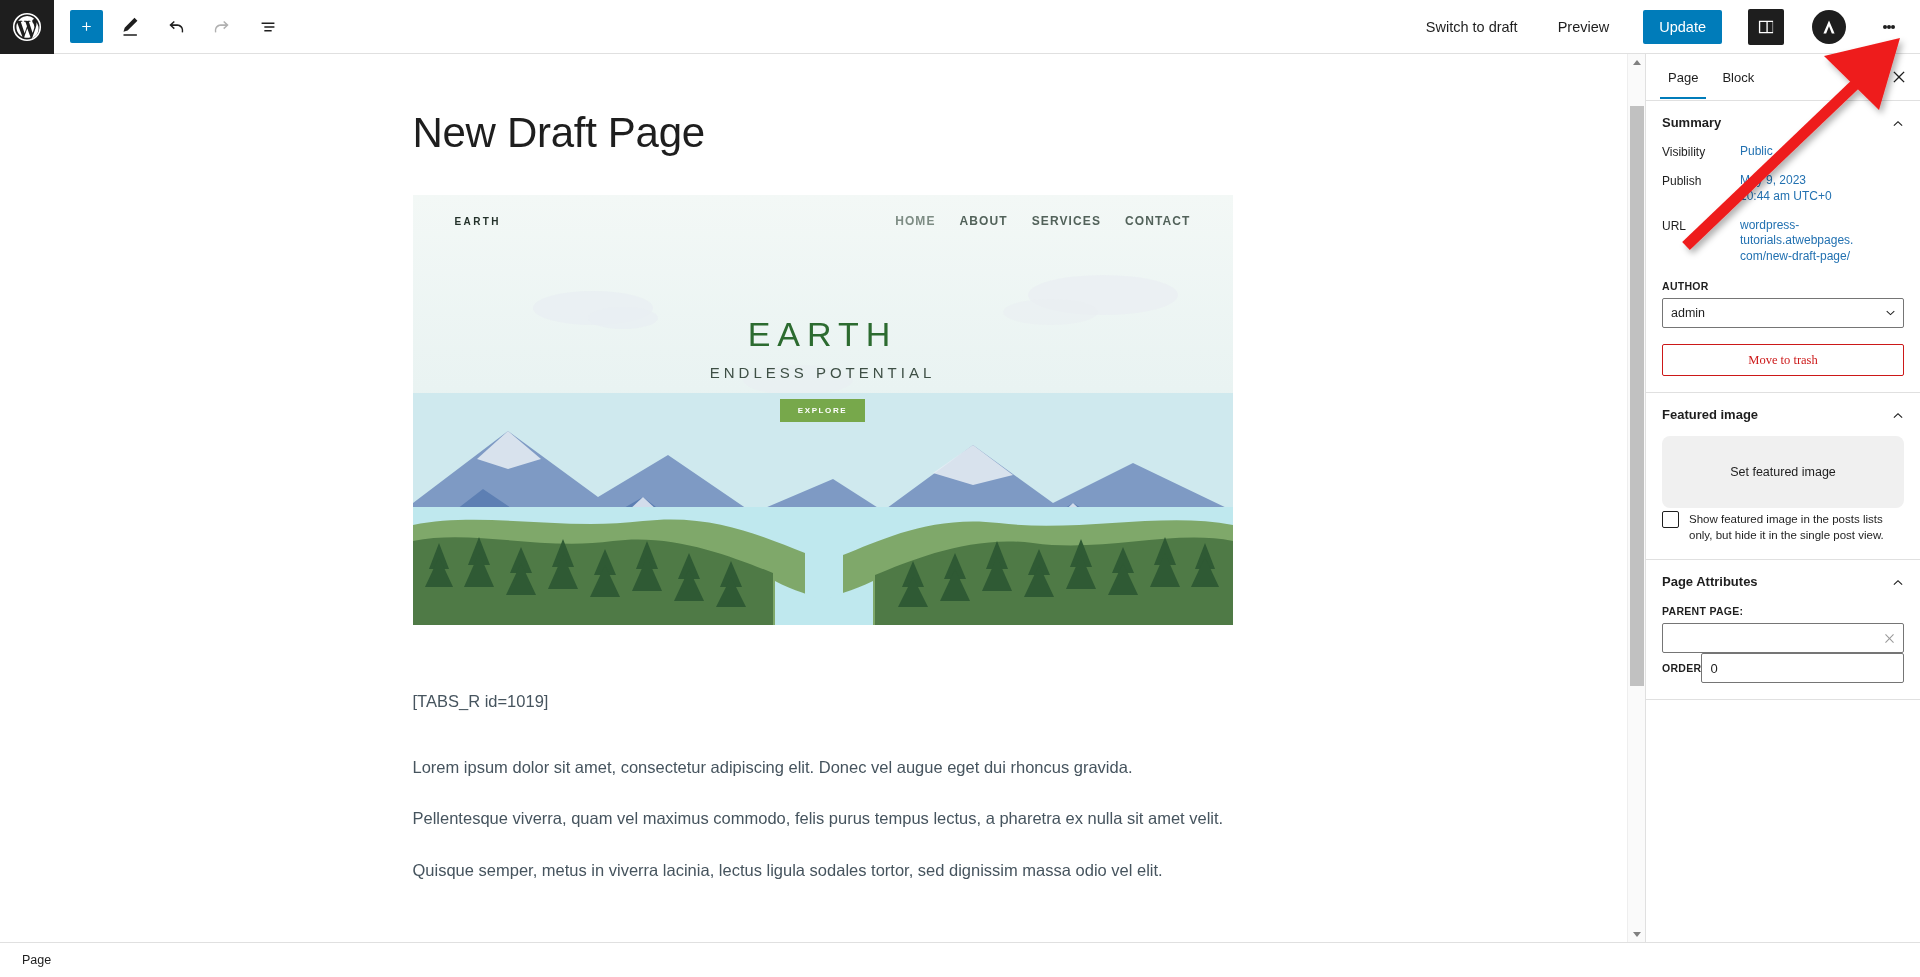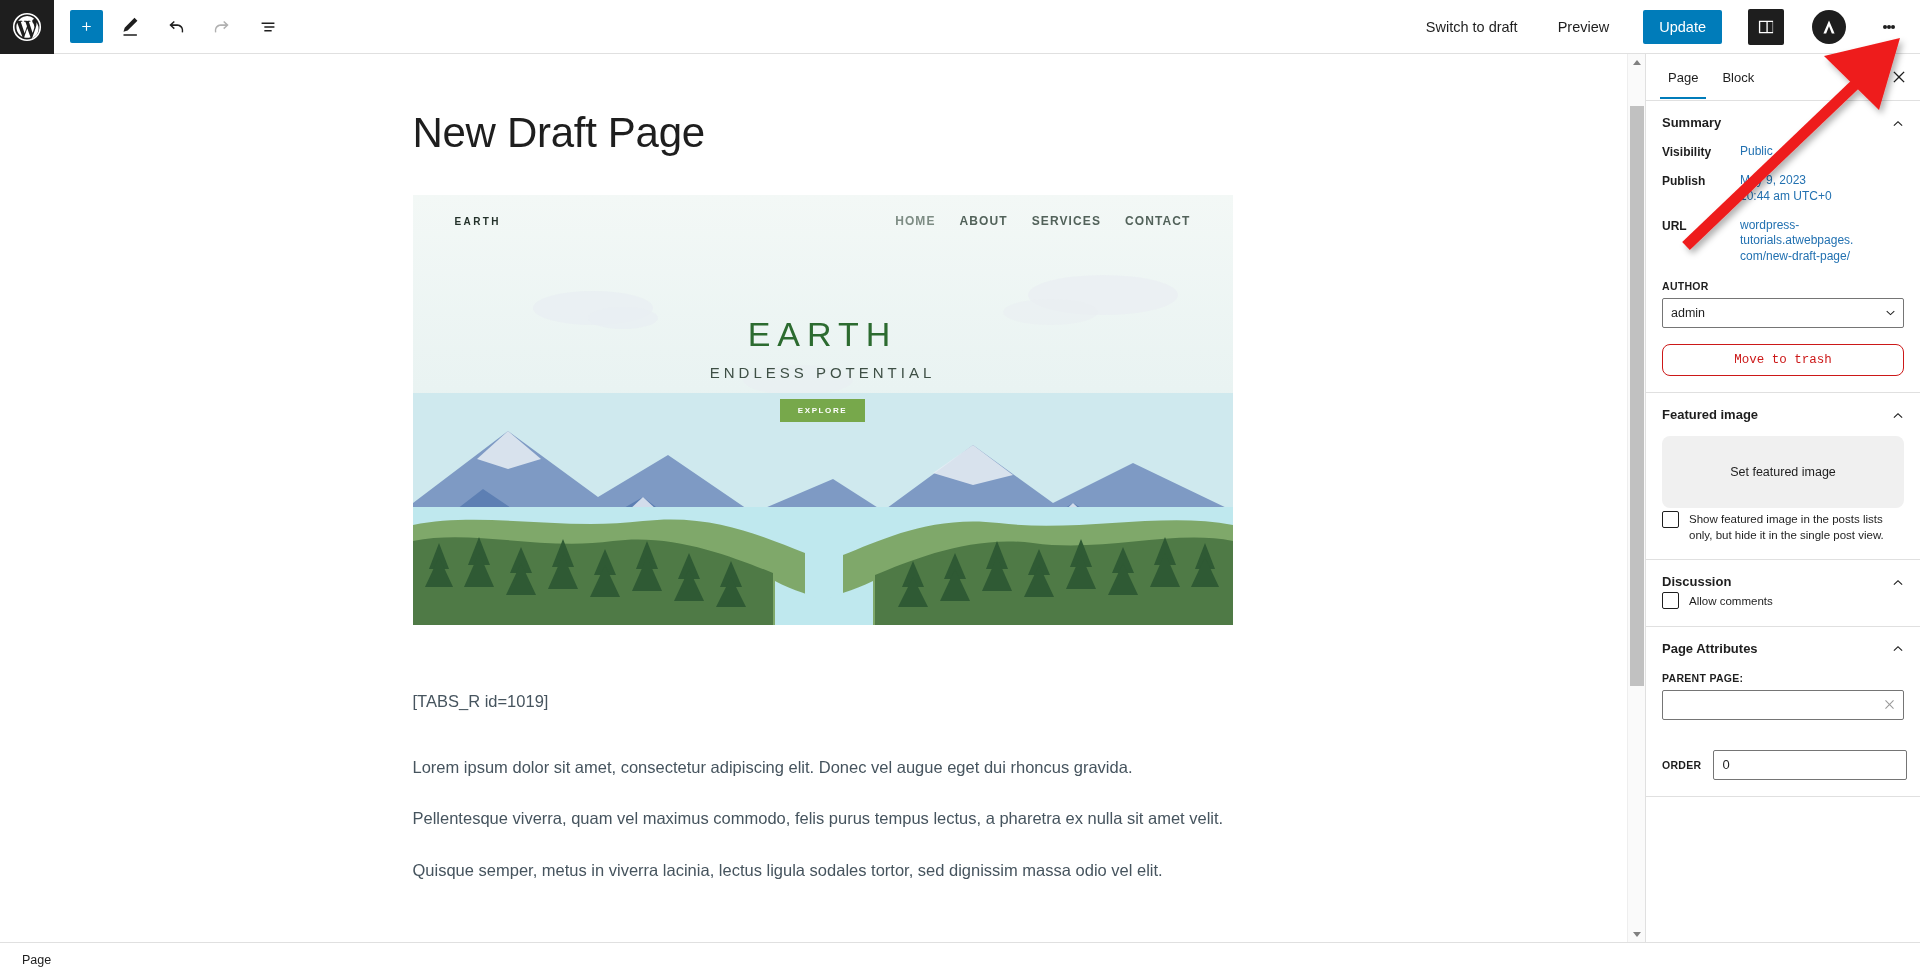--- a/index.html
+++ b/index.html
@@ -169,42 +169,42 @@
   }
 
   .panel { border-bottom: 1px solid #e0e0e0; padding: 14px 16px 16px; }
   .panel-head {
     display: flex; align-items: center; justify-content: space-between; cursor: pointer;
   }
   .panel-title { font-size: 13px; font-weight: 600; color: #1e1e1e; }
   .chev { width: 12px; height: 12px; }
 
   .row { display: flex; align-items: flex-start; margin-top: 14px; font-size: 12px; }
-  .row-label { width: 78px; flex: none; color: #1e1e1e; padding-top: 1px; font-weight: bold; }
+  .row-label { width: 78px; flex: none; color: #1e1e1e; padding-top: 1px; }
   .row-value { color: #1e5f9e; line-height: 1.28; cursor: pointer; }
   .row-value.link { color: #2271b1; }
   .url-val { word-break: break-word; max-width: 115px; }
 
   .field-label {
     font-size: 10.5px; font-weight: 600; letter-spacing: .3px; color: #1e1e1e;
     text-transform: uppercase; margin-top: 16px; margin-bottom: 6px; display: block;
   }
   .select-wrap { position: relative; }
   select.sb-select {
     width: 100%; height: 30px; border: 1px solid #757575; border-radius: 2px;
     font-size: 12.5px; padding: 0 24px 0 8px; color: #1e1e1e; background: #fff;
     appearance: none; font-family: "Liberation Sans", sans-serif; cursor: pointer;
   }
   .select-chev {
     position: absolute; right: 8px; top: 11px; pointer-events: none;
   }
   .trash-btn {
     width: 100%; margin-top: 16px; height: 32px; border: 1px solid #cc1818;
-    background: #fff; color: #cc1818; font-size: 12.5px; border-radius: 8px;
-    cursor: pointer; font-family: Liberation Mono, monospace;
+    background: #fff; color: #cc1818; font-size: 12.5px; border-radius: 2px;
+    cursor: pointer; font-family: Liberation Serif, serif;
   }
 
   .featured-drop {
     margin-top: 14px; height: 72px; background: #f0f0f0; display: flex;
     align-items: center; justify-content: center; font-size: 12.5px; color: #1e1e1e;
     cursor: pointer; border-radius: 8px;
   }
 
   .check-row { display: flex; margin-top: 3px; }
   .cbox {
@@ -217,21 +217,21 @@
   .text-input {
     width: 100%; height: 30px; border: 1px solid #757575; border-radius: 2px;
     font-size: 12.5px; padding: 0 26px 0 8px; color: #1e1e1e;
     font-family: "Liberation Sans", sans-serif; background: #fff;
   }
   .input-wrap { position: relative; }
   .input-clear {
     position: absolute; right: 7px; top: 7px; width: 16px; height: 16px;
     display: flex; align-items: center; justify-content: center; cursor: pointer;
   }
-  .order-row { display: flex; align-items: center; margin-top: 30px; gap: 12px; }
+  .order-row { display: flex; align-items: center; margin-top: 0; }
   .order-row .field-label { margin: 0; }
   .order-input {
     flex: 1; height: 30px; border: 1px solid #757575; border-radius: 2px;
     font-size: 13px; padding: 0 8px; color: #1e1e1e;
     font-family: "Liberation Sans", sans-serif;
   }
 
   
   .statusbar {
     position: absolute; left: 0; right: 0; bottom: 0; height: 35px;
@@ -484,32 +484,20 @@
           <path d="M8 5.4 14 11l-1 1-5-4.7L3 12l-1-1z" fill="#1e1e1e"></path>
         </svg>
       </div>
       <div class="featured-drop">Set featured image</div>
       <div class="check-row">
         <div class="cbox"></div>
         <div class="check-text">Show featured image in the posts lists only, but hide it in the single post view.</div>
       </div>
     </div>
 
-    <div class="panel">
-      <div class="panel-head">
-        <div class="panel-title">Discussion</div>
-        <svg class="chev" viewBox="0 0 16 16">
-          <path d="M8 5.4 14 11l-1 1-5-4.7L3 12l-1-1z" fill="#1e1e1e"></path>
-        </svg>
-      </div>
-      <div class="check-row">
-        <div class="cbox"></div>
-        <div class="check-text single">Allow comments</div>
-      </div>
-    </div>
 
     <div class="panel">
       <div class="panel-head">
         <div class="panel-title">Page Attributes</div>
         <svg class="chev" viewBox="0 0 16 16">
           <path d="M8 5.4 14 11l-1 1-5-4.7L3 12l-1-1z" fill="#1e1e1e"></path>
         </svg>
       </div>
       <label class="field-label">PARENT PAGE:</label>
       <div class="input-wrap">

